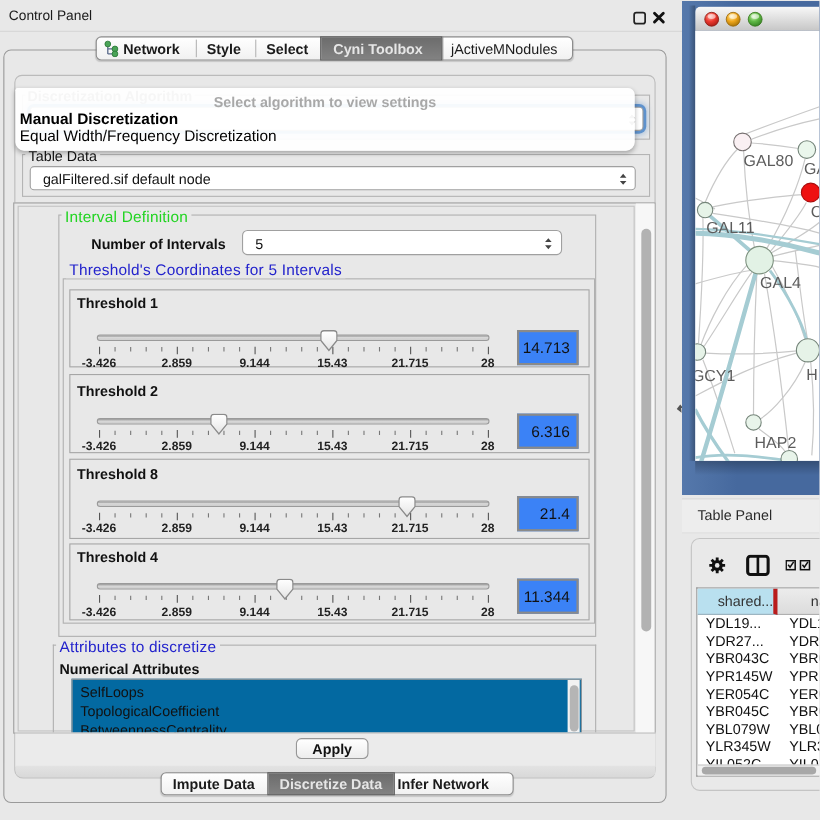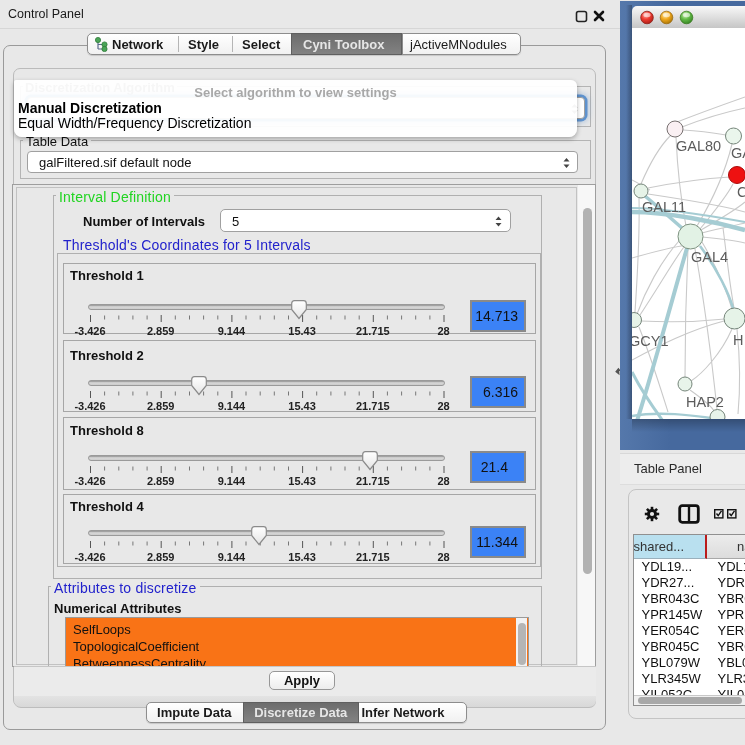--- a/index.html
+++ b/index.html
@@ -219,21 +219,21 @@
 <svg class="abs" style="left:361.5px;top:450.7px;" width="16" height="20" viewBox="0 0 16 20">
 <path d="M3.5 0.7 L12.5 0.7 Q15.3 0.7 15.3 3.5 L15.3 9.5 L8 18.5 L0.7 9.5 L0.7 3.5 Q0.7 0.7 3.5 0.7 Z" fill="url(#tg2)" stroke="#8a8a8a" stroke-width="1.2"></path>
 <defs>
         <linearGradient id="tg2" x1="0" y1="0" x2="0" y2="1">
           <stop offset="0" stop-color="#ffffff"></stop>
           <stop offset="0.5" stop-color="#f2f2f2"></stop>
           <stop offset="1" stop-color="#e3e3e3"></stop>
         </linearGradient>
       </defs>
     </svg>
-<div class="vbox" style="left:470px;top:450.7px;width:56px;height:32px;line-height:28px;padding-right:16px;">21.4</div>
+<div class="vbox" style="left:470px;top:450.7px;width:56px;height:32px;line-height:28px;padding-right:6px;">21.4</div>
 <div class="abs" style="left:63px;top:494.0px;width:473px;height:70.0px;border:1px solid #a6a6a6;box-sizing:border-box;"></div>
 <div class="abs b13" style="left:70px;top:499.0px;">Threshold 4</div>
 <div class="abs" style="left:87.5px;top:530.0px;width:357px;height:6px;border-radius:3px;background:linear-gradient(#8f8f8f,#d8d8d8 45%,#cccccc);border:1px solid #9a9a9a;box-sizing:border-box;"></div>
 <svg class="abs" style="left:87.5px;top:541.0px;" width="358" height="8" viewBox="0 0 358 8">
       <line x1="2.5" y1="0" x2="2.5" y2="7" stroke="#555" stroke-width="1"></line>
       <line x1="16.6" y1="0.5" x2="16.6" y2="4.5" stroke="#777" stroke-width="1"></line>
       <line x1="30.8" y1="0.5" x2="30.8" y2="4.5" stroke="#777" stroke-width="1"></line>
       <line x1="44.9" y1="0.5" x2="44.9" y2="4.5" stroke="#777" stroke-width="1"></line>
       <line x1="59.1" y1="0.5" x2="59.1" y2="4.5" stroke="#777" stroke-width="1"></line>
       <line x1="73.2" y1="0" x2="73.2" y2="7" stroke="#555" stroke-width="1"></line>
@@ -273,21 +273,21 @@
           <stop offset="1" stop-color="#e3e3e3"></stop>
         </linearGradient>
       </defs>
     </svg>
 <div class="vbox" style="left:470px;top:526.0px;width:56px;height:32px;line-height:28px;padding-right:6px;">11.344</div>
 </div>
 
 <div class="abs" style="left:48px;top:586px;width:494px;height:100px;border:1px solid #b0b0b0;border-bottom:none;box-sizing:border-box;"></div>
 <div class="gtitle" style="left:51px;top:580px;color:#2222cc;">Attributes to discretize</div>
 <div class="abs b13" style="left:54px;top:601px;">Numerical Attributes</div>
-<div class="abs" style="left:65px;top:617px;width:464px;height:50px;background:#f97316;border:1px solid #9a9a9a;box-sizing:border-box;overflow:hidden;">
+<div class="abs" style="left:65px;top:617px;width:464px;height:50px;background:#0369a1;border:1px solid #9a9a9a;box-sizing:border-box;overflow:hidden;">
   <div style="position:absolute;left:7px;top:3px;font-size:13px;color:#111;line-height:17px;">SelfLoops<br>TopologicalCoefficient<br>BetweennessCentrality</div>
   <div style="position:absolute;right:1px;top:0px;width:11px;height:100%;background:#f2f2f2;"></div>
   <div style="position:absolute;right:2px;top:5px;width:8px;height:42px;background:#b5b5b5;border-radius:4px;"></div>
 </div>
 
 <div class="abs" style="left:13.5px;top:666px;width:582px;height:30px;background:#ebebeb;border-top:1px solid #c6c6c6;"></div>
 <div class="abs" style="left:13.5px;top:696px;width:582px;height:11px;background:linear-gradient(#e3e3e3,#d8d8d8);border-bottom:1px solid #bdbdbd;border-radius:0 0 7px 7px;"></div>
 <div class="abs" style="left:269px;top:671px;width:66px;height:19px;background:linear-gradient(#ffffff,#ededed);border:1px solid #979797;border-radius:5px;box-sizing:border-box;text-align:center;font-size:13px;font-weight:bold;color:#111;line-height:17px;">Apply</div>
 
 <div class="abs" style="left:146px;top:702px;height:21px;">
@@ -438,20 +438,20 @@
   <line x1="11" y1="2" x2="11" y2="18" stroke="#111" stroke-width="2.4"></line>
 </svg>
 <svg class="abs" style="left:714px;top:509px;" width="26" height="10" viewBox="0 0 26 10">
   <rect x="0.7" y="0.7" width="8.2" height="8.2" fill="none" stroke="#111" stroke-width="1.4"></rect>
   <path d="M2.5 4.5 L4.2 6.6 L7.5 1.8" fill="none" stroke="#111" stroke-width="1.4"></path>
   <rect x="13.7" y="0.7" width="8.2" height="8.2" fill="none" stroke="#111" stroke-width="1.4"></rect>
   <path d="M15.5 4.5 L17.2 6.6 L20.5 1.8" fill="none" stroke="#111" stroke-width="1.4"></path>
 </svg>
 
 <div class="abs" style="left:632.5px;top:533.5px;width:112.5px;height:172.5px;border:1px solid #909090;border-right:none;box-sizing:border-box;background:#fff;overflow:hidden;">
-  <div style="position:absolute;left:0;top:0;width:73.5px;height:24px;background:#b9e0ef;border-right:2px solid #b91c1c;border-bottom:1px solid #9ab0bc;box-sizing:border-box;text-align:left;font-size:13px;color:#333;line-height:24px;">shared...</div>
+  <div style="position:absolute;left:0;top:0;width:73.5px;height:24px;background:#b9e0ef;border-right:4px solid #b91c1c;border-bottom:1px solid #9ab0bc;box-sizing:border-box;text-align:right;font-size:13px;color:#333;line-height:24px;">shared...</div>
   <div style="position:absolute;left:73.5px;top:0;width:60px;height:24px;background:linear-gradient(#ececec,#dcdcdc);border-bottom:1px solid #a8a8a8;box-sizing:border-box;font-size:13px;color:#333;line-height:24px;padding-left:30px;">na</div>
   <div style="position:absolute;left:0;top:24px;width:73.5px;font-size:13px;color:#111;line-height:16.1px;text-align:left;padding-left:8px;">YDL19...<br>YDR27...<br>YBR043C<br>YPR145W<br>YER054C<br>YBR045C<br>YBL079W<br>YLR345W<br>YIL052C</div>
   <div style="position:absolute;left:84px;top:24px;font-size:13px;color:#111;line-height:16.1px;">YDL1<br>YDR2<br>YBR0<br>YPR1<br>YER0<br>YBR0<br>YBL0<br>YLR3<br>YIL0</div>
   <div style="position:absolute;left:0;top:160px;width:113px;height:12px;background:#f0f0f0;border-top:1px solid #c8c8c8;"></div>
   <div style="position:absolute;left:4px;top:162.5px;width:104px;height:7px;background:#a8a8a8;border-radius:4px;"></div>
 </div>
 </div>
 
 </body></html>

